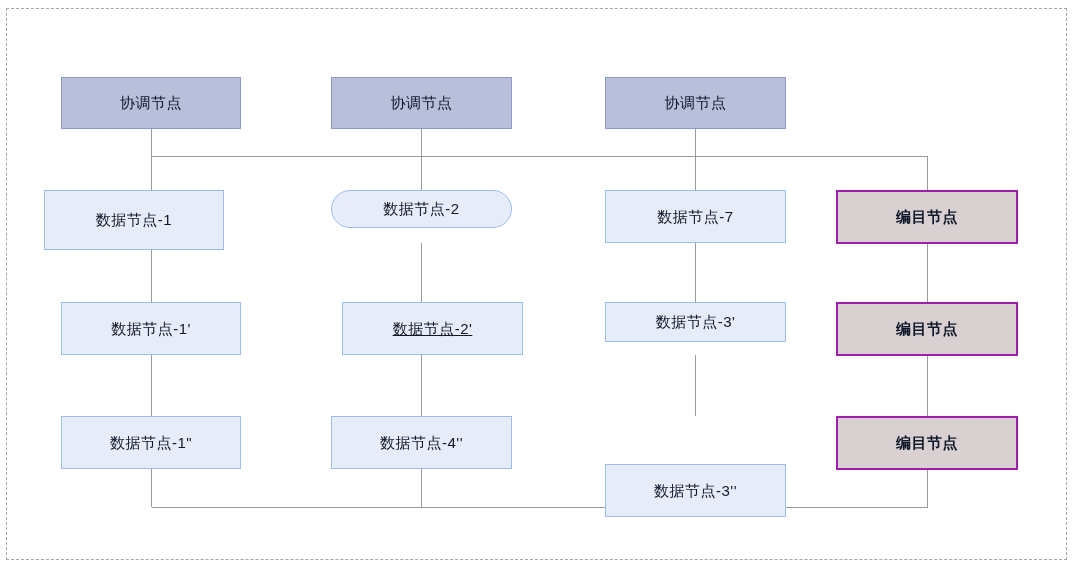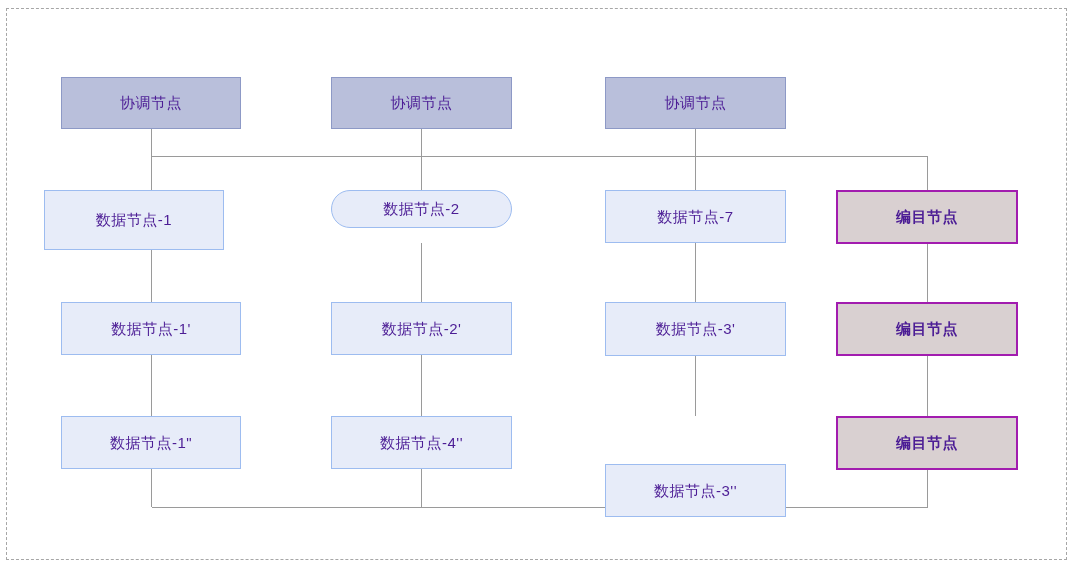--- a/index.html
+++ b/index.html
@@ -2,21 +2,21 @@
 <html><head>
 <meta charset="utf-8">
 <style>
   html,body{margin:0;padding:0;background:#ffffff;}
   body{width:1080px;height:575px;font-family:"Liberation Sans","DejaVu Sans",sans-serif;}
   #canvas{position:relative;width:1080px;height:575px;overflow:hidden;background:#fff;}
   .dashed-frame{position:absolute;left:6px;top:8px;width:1061px;height:552px;
     border:1px dashed #a6a6a6;box-sizing:border-box;background:transparent;}
   svg.wires{position:absolute;left:0;top:0;width:1080px;height:575px;}
   .node{position:absolute;box-sizing:border-box;display:flex;align-items:center;
-    justify-content:center;text-align:center;font-size:15px;color:#4c1d95;
+    justify-content:center;text-align:center;font-size:15px;color:#0f172a;
     letter-spacing:.5px;line-height:1.2;}
   .node-coordinator{background:#b9bfdb;border:1px solid #8d99c6;}
   .node-data{background:#e7ecf9;border:1px solid #9dbcf0;}
   .node-catalog{background:#d9d0d1;border:2px solid #a21caf;font-weight:bold;}
 </style>
 </head>
 <body>
 
 <div id="canvas">
 
@@ -67,24 +67,24 @@
   <div class="node node-data" style="left:331px;top:190px;width:181px;height:38px;border-radius:25px;">
     <span>数据节点-2</span>
   </div>
   <div class="node node-data" style="left:605px;top:190px;width:181px;height:53px;">
     <span>数据节点-7</span>
   </div>
 
   <div class="node node-data" style="left:61px;top:302px;width:180px;height:53px;align-items:center;">
     <span>数据节点-1'</span>
   </div>
-  <div class="node node-data" style="left:331px;top:302px;width:181px;height:53px;">
+  <div class="node node-data" style="left:342px;top:302px;width:181px;height:53px;text-decoration:underline;">
     <span>数据节点-2'</span>
   </div>
-  <div class="node node-data" style="left:605px;top:302px;width:181px;height:54px;">
+  <div class="node node-data" style="left:605px;top:302px;width:181px;height:40px;">
     <span>数据节点-3'</span>
   </div>
 
   <div class="node node-data" style="left:61px;top:416px;width:180px;height:53px;">
     <span>数据节点-1"</span>
   </div>
   <div class="node node-data" style="left:331px;top:416px;width:181px;height:53px;">
     <span>数据节点-4''</span>
   </div>
   <div class="node node-data" style="left:605px;top:416px;width:181px;height:53px;margin-top:48px;">

